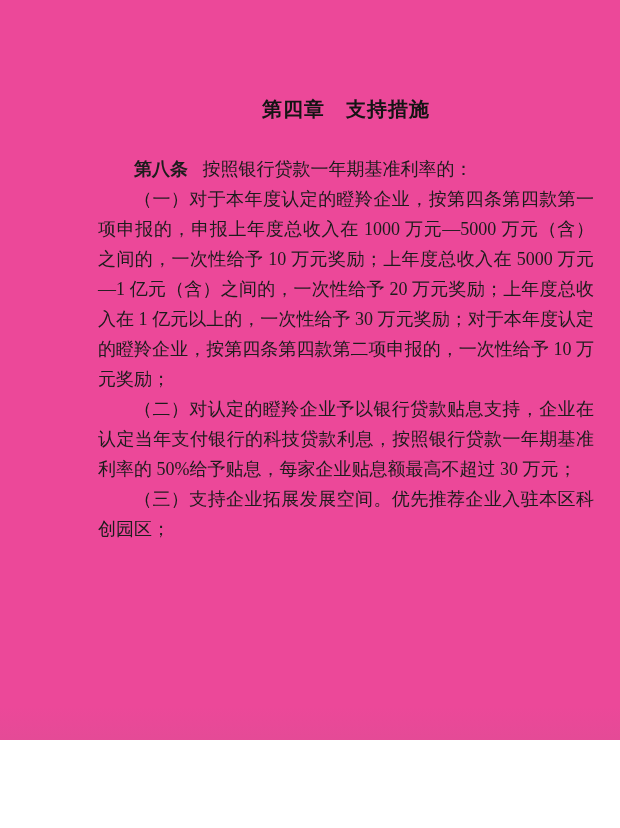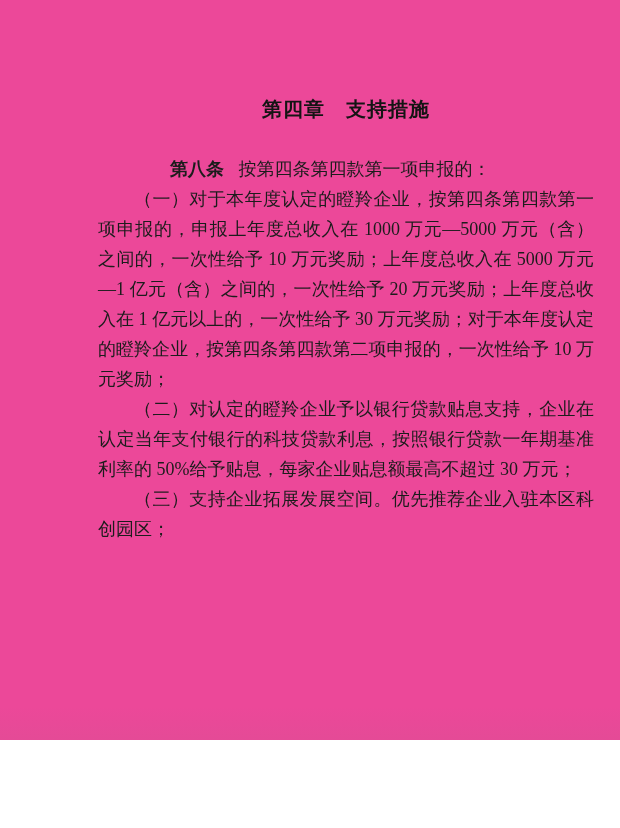--- a/index.html
+++ b/index.html
@@ -34,21 +34,20 @@
   }
   .para {
     margin: 0;
     text-indent: 2em;
   }
   .lead {
     font-weight: bold;
   }
   .lead:not(:empty) {
     margin-right: 0.8em;
-    margin-left: 36px;
   }
   .page-number {
     position: absolute;
     top: 772px;
     right: 64px;
     font-size: 14px;
     letter-spacing: 2px;
     color: #222222;
   }
   .scan-shade {
@@ -64,21 +63,21 @@
 </head>
 <body>
 
 <div class="page">
 
   <h1 class="chapter-title">第四章　支持措施</h1>
 
   <div class="body-text">
 
     <p class="para">
-      <span class="lead">第八条</span><span>按第四条第四款第一项申报的：</span>
+      <span class="lead">第八条</span><span>按照银行贷款一年期基准利率的：</span>
     </p>
 
     <p class="para">
       <span class="lead"></span><span>（一）对于本年度认定的瞪羚企业，按第四条第四款第一项申报的，申报上年度总收入在 1000 万元—5000 万元（含）之间的，一次性给予 10 万元奖励；上年度总收入在 5000 万元—1 亿元（含）之间的，一次性给予 20 万元奖励；上年度总收入在 1 亿元以上的，一次性给予 30 万元奖励；对于本年度认定的瞪羚企业，按第四条第四款第二项申报的，一次性给予 10 万元奖励；</span>
     </p>
 
     <p class="para">
       <span class="lead"></span><span>（二）对认定的瞪羚企业予以银行贷款贴息支持，企业在认定当年支付银行的科技贷款利息，按照银行贷款一年期基准利率的 50%给予贴息，每家企业贴息额最高不超过 30 万元；</span>
     </p>
 

